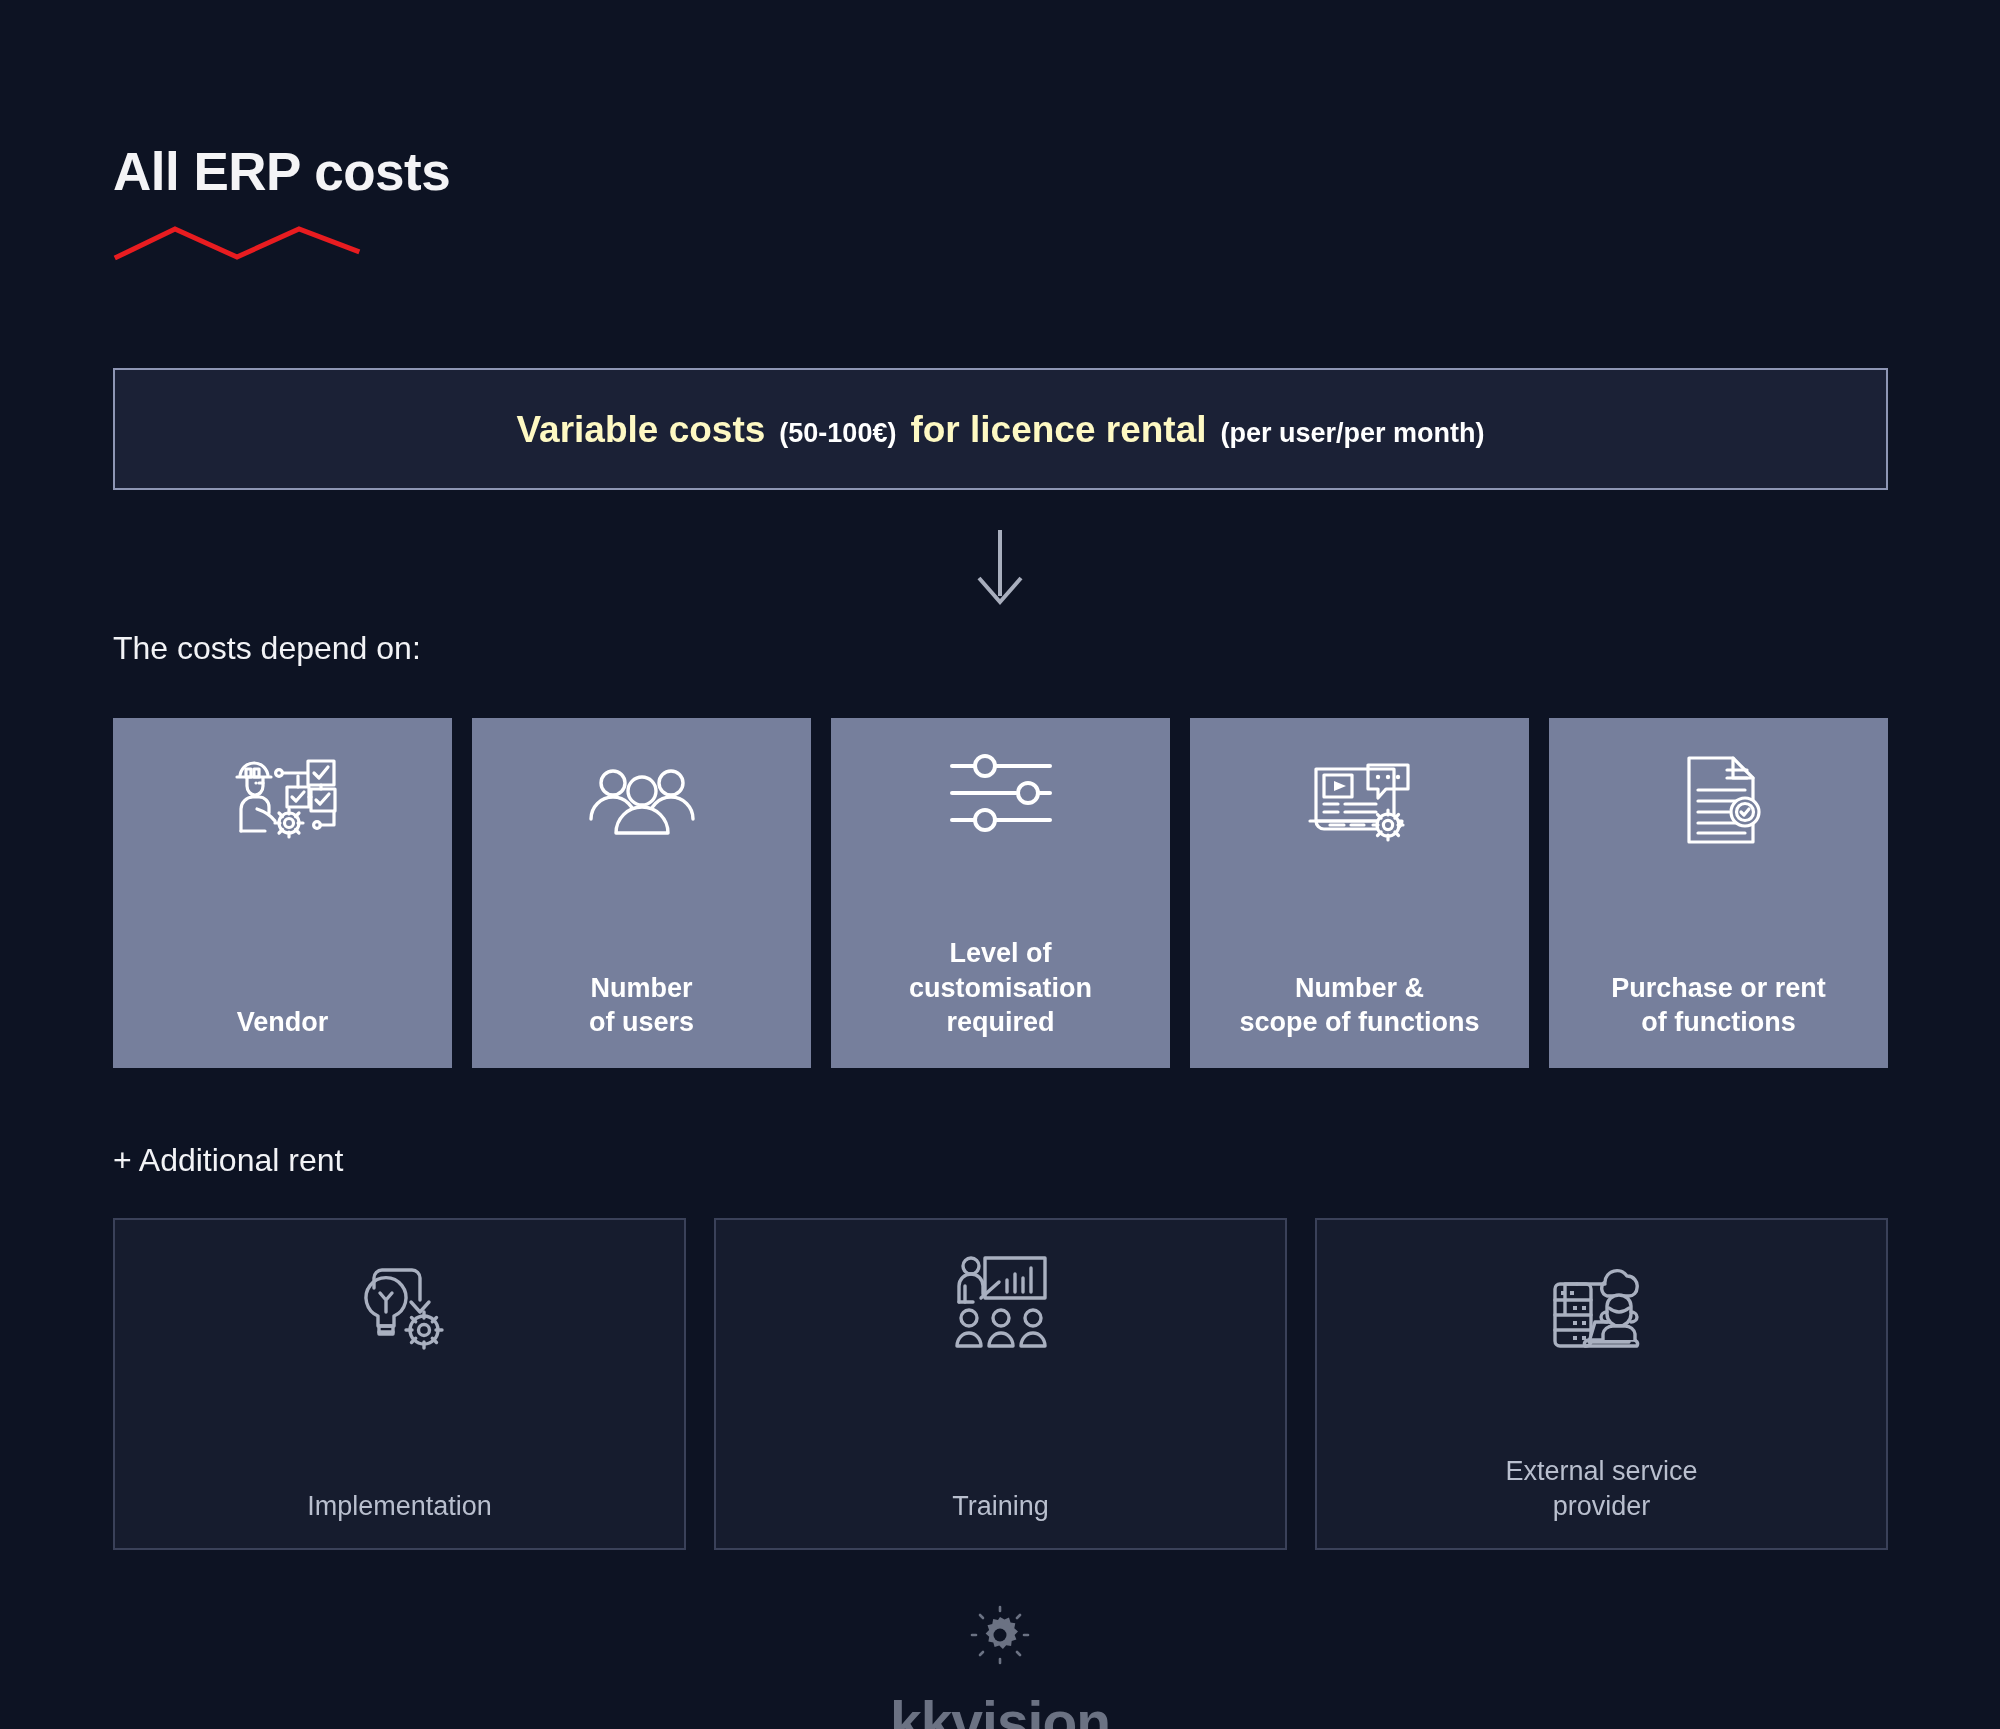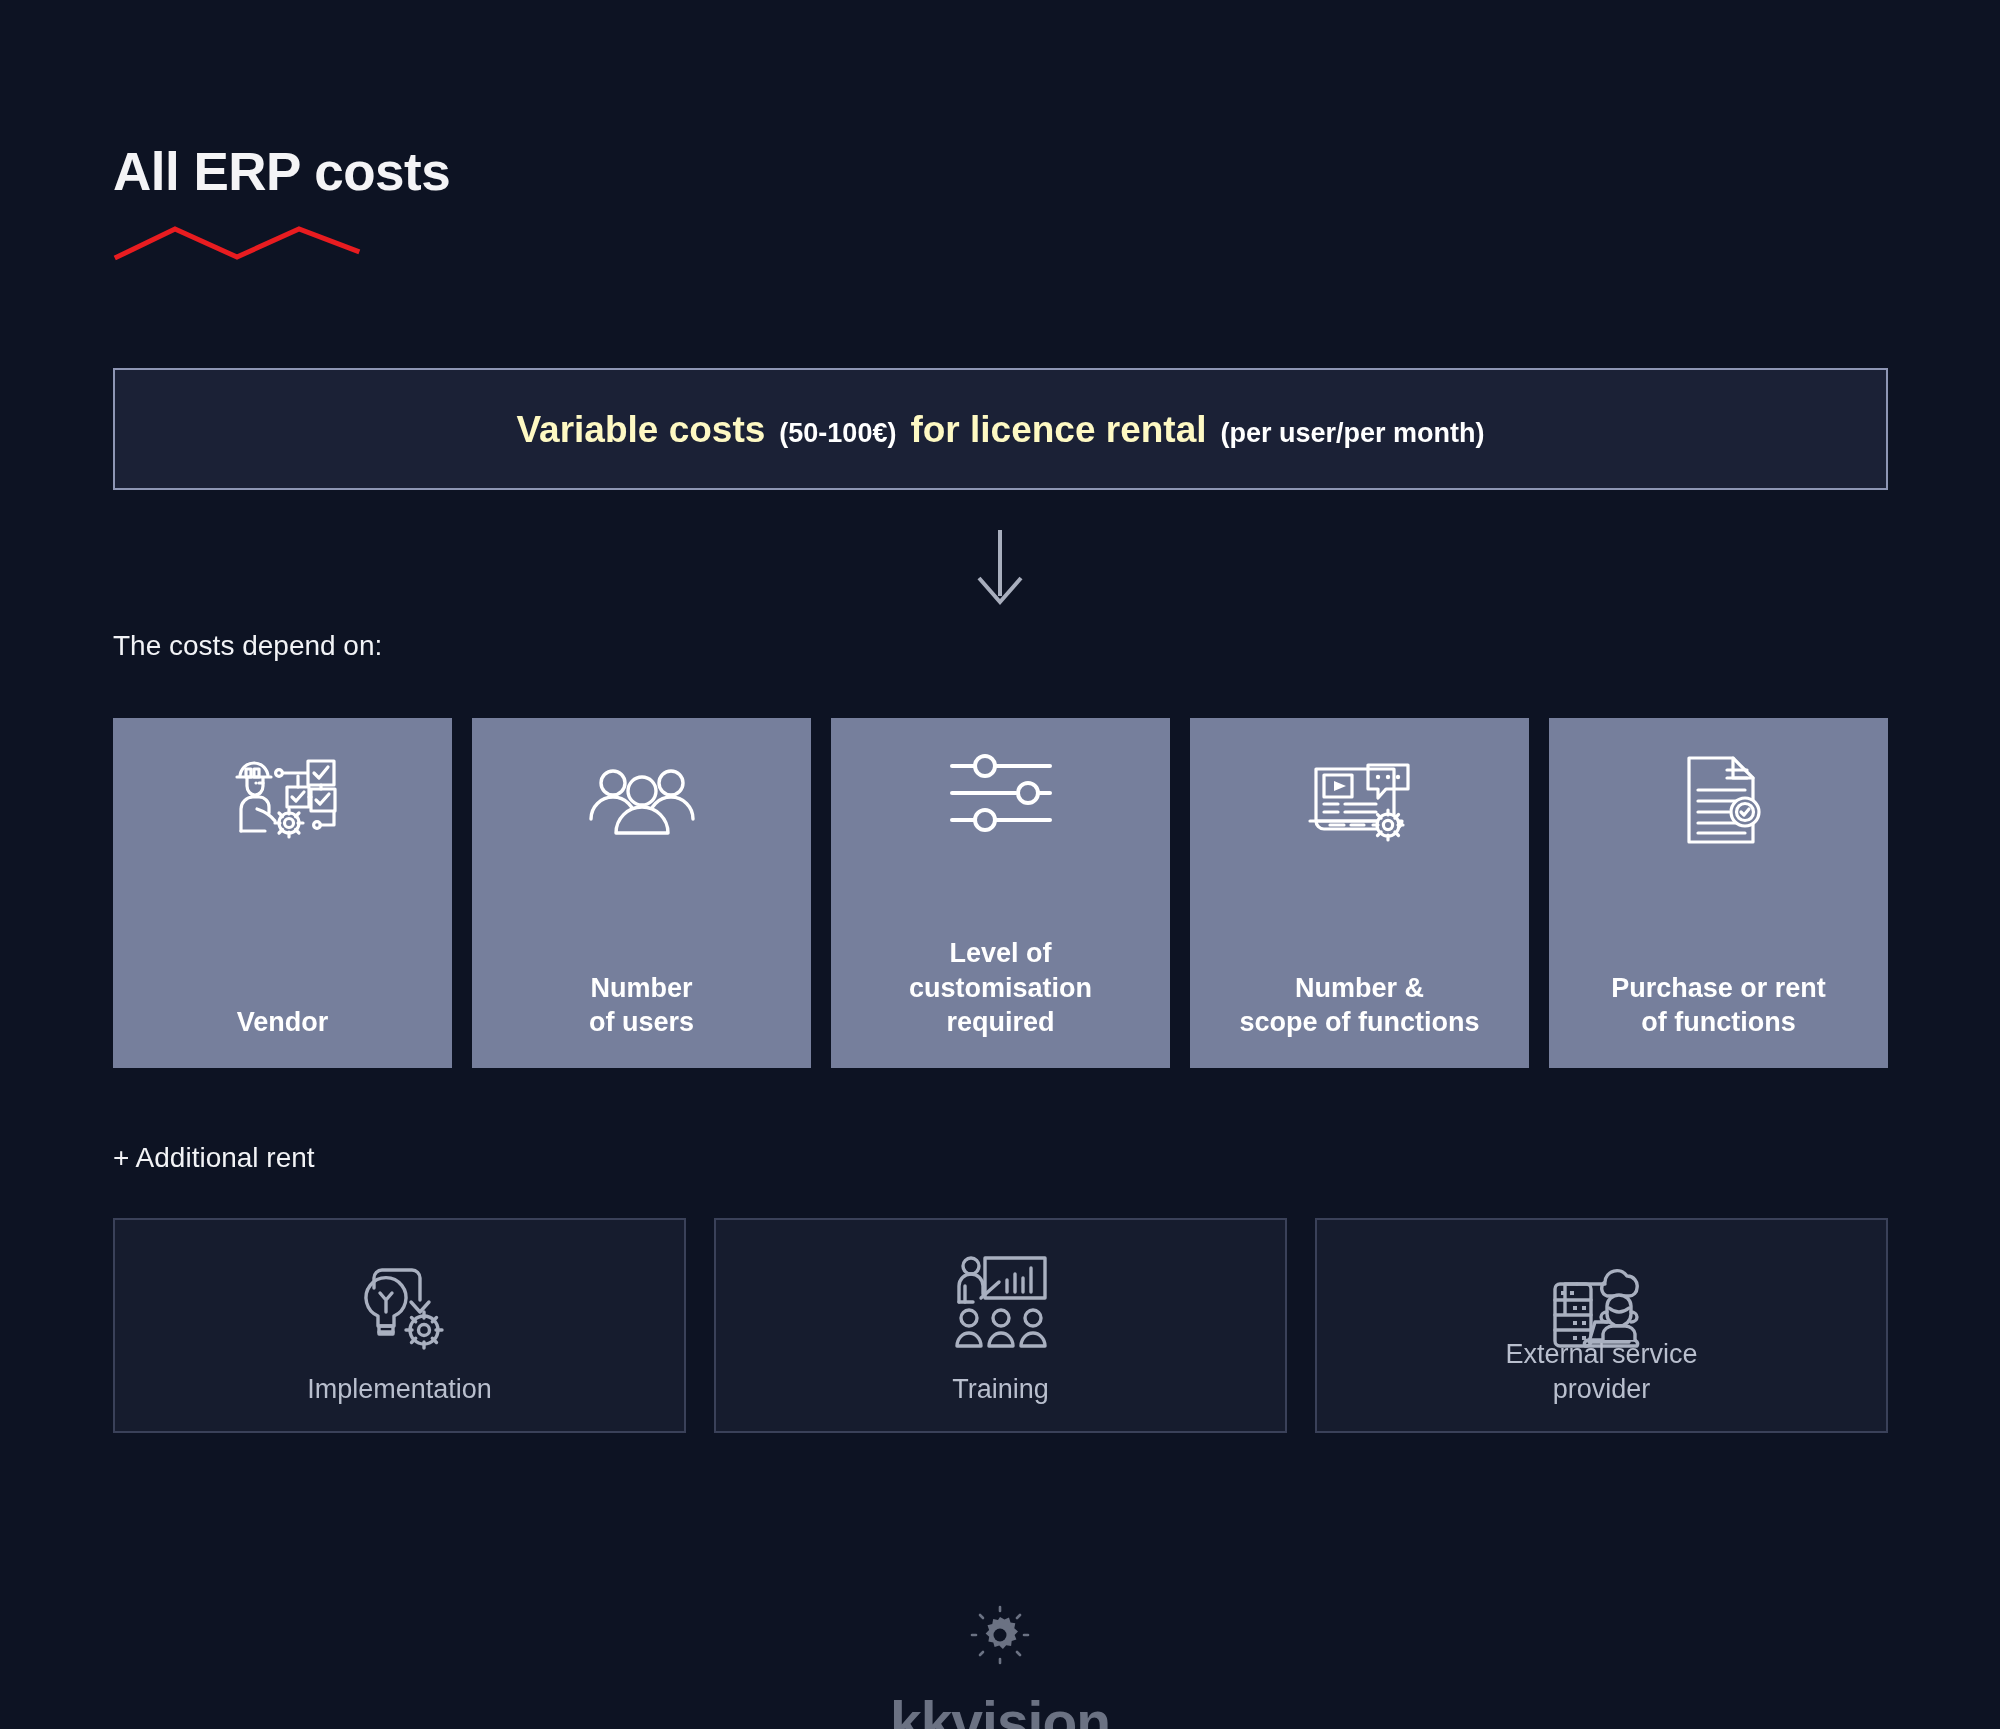--- a/index.html
+++ b/index.html
@@ -73,21 +73,21 @@
     left: 969px;
     top: 528px;
     width: 62px;
     height: 80px;
   }
 
   
   .section-label {
     position: absolute;
     left: 113px;
-    font-size: 28px;
+    font-size: 32px;
     font-weight: 400;
     color: #f2f3f6;
   }
   .section-label.depends { top: 630px; }
   .section-label.additional { top: 1142px; }
 
   
   .cards-row {
     position: absolute;
     left: 113px;
@@ -130,21 +130,21 @@
   .add-row {
     position: absolute;
     left: 113px;
     top: 1218px;
     width: 1775px;
     display: flex;
     gap: 28px;
   }
   .add-card {
     flex: 1 1 0;
-    height: 215px;
+    height: 332px;
     border: 2px solid #3a4159;
     background: #161c2e;
     position: relative;
     display: flex;
     flex-direction: column;
     align-items: center;
     padding-top: 26px;
   }
   .add-icon {
     height: 112px;

